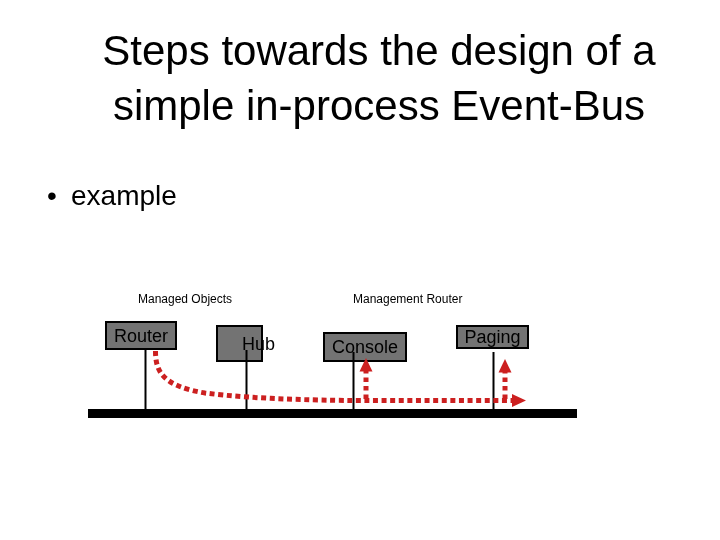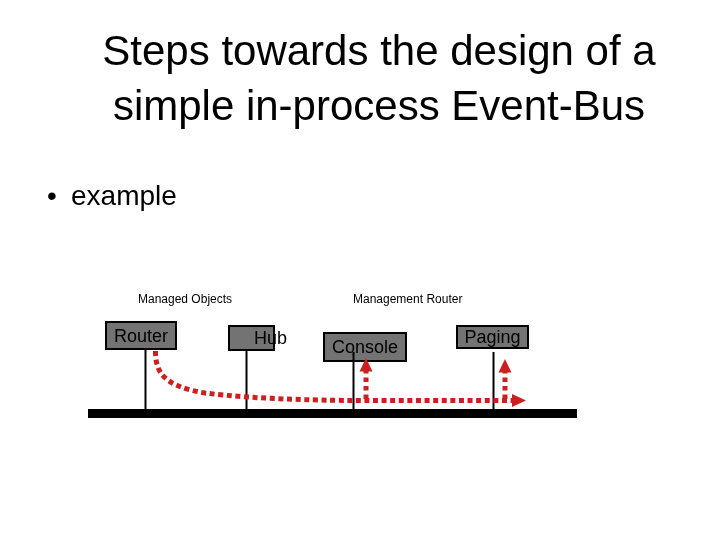--- a/index.html
+++ b/index.html
@@ -65,21 +65,21 @@
     background: #737373;
     display: flex;
     align-items: center;
     justify-content: center;
     font-size: 18px;
     line-height: 18px;
     color: #000000;
     white-space: nowrap;
   }
   .node-router  { left: 105px; top: 321px; width: 72px; height: 29px; }
-  .node-hub     { left: 228px; top: 325px; width: 47px; height: 26px; padding-left: 38px; }
+  .node-hub     { left: 216px; top: 325px; width: 47px; height: 37px; padding-left: 38px; }
   .node-console { left: 323px; top: 332px; width: 84px; height: 30px; align-items: center; }
   .node-paging  { left: 456px; top: 325px; width: 73px; height: 24px; }
 
   .diagram-svg {
     left: 0;
     top: 0;
     width: 720px;
     height: 540px;
     pointer-events: none;
   }

